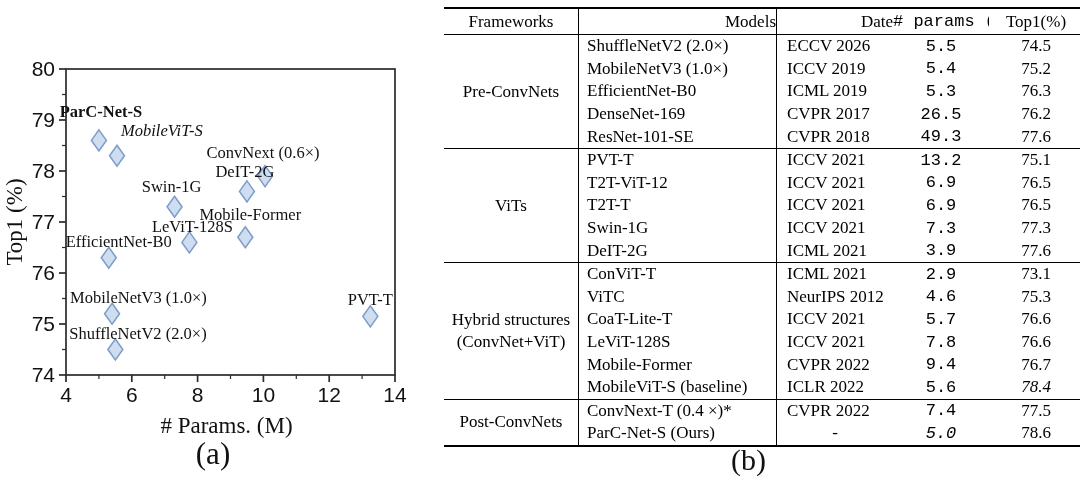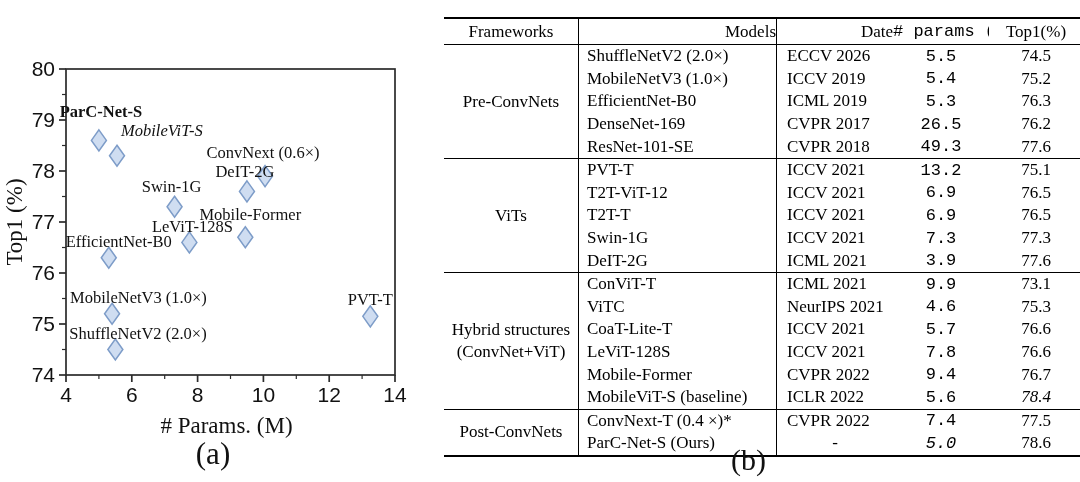--- a/index.html
+++ b/index.html
@@ -5,21 +5,21 @@
   html, body { margin: 0; padding: 0; background: #ffffff; }
   body {
     width: 1080px; height: 482px; position: relative; overflow: hidden;
     font-family: "Liberation Serif", serif; color: #000;
   }
   .panel-a { position: absolute; left: 0; top: 0; width: 440px; height: 482px; }
   .caption { position: absolute; text-align: center; font-size: 31px; color: #111; }
   .caption-a { left: 0; top: 436px; width: 426px; }
   .caption-b { left: 444px; top: 443px; width: 609px; font-size: 30px; }
 
-  .panel-b { position: absolute; left: 444px; top: 17px; width: 629px; }
+  .panel-b { position: absolute; left: 444px; top: 7px; width: 629px; }
   table.results {
     border-collapse: collapse; width: 629px; table-layout: fixed;
     font-family: "Liberation Serif", serif; font-size: 17px; color: #000;
     border-top: 2px solid #000; border-bottom: 2px solid #000;
   }
   table.results th, table.results td {
     padding: 0; margin: 0; font-weight: normal; vertical-align: middle;
     overflow: hidden; white-space: nowrap;
   }
   table.results thead th { height: 25px; font-size: 17px; border-bottom: 1.5px solid #000; }
@@ -180,26 +180,26 @@
           <td class="col-model">DeIT-2G</td>
           <td class="col-date">ICML 2021</td>
           <td class="col-params">3.9</td>
           <td class="col-top1">77.6</td>
         </tr>
         <tr class="group-first">
           <td class="col-fw" rowspan="6">Hybrid structures
 (ConvNet+ViT)</td>
           <td class="col-model">ConViT-T</td>
           <td class="col-date">ICML 2021</td>
-          <td class="col-params">9.9</td>
+          <td class="col-params">2.9</td>
           <td class="col-top1">73.1</td>
         </tr>
         <tr>
           <td class="col-model">ViTC</td>
-          <td class="col-date">NeurIPS 2021</td>
+          <td class="col-date">NeurIPS 2012</td>
           <td class="col-params em-bold">4.6</td>
           <td class="col-top1">75.3</td>
         </tr>
         <tr>
           <td class="col-model">CoaT-Lite-T</td>
           <td class="col-date">ICCV 2021</td>
           <td class="col-params">5.7</td>
           <td class="col-top1">76.6</td>
         </tr>
         <tr>

